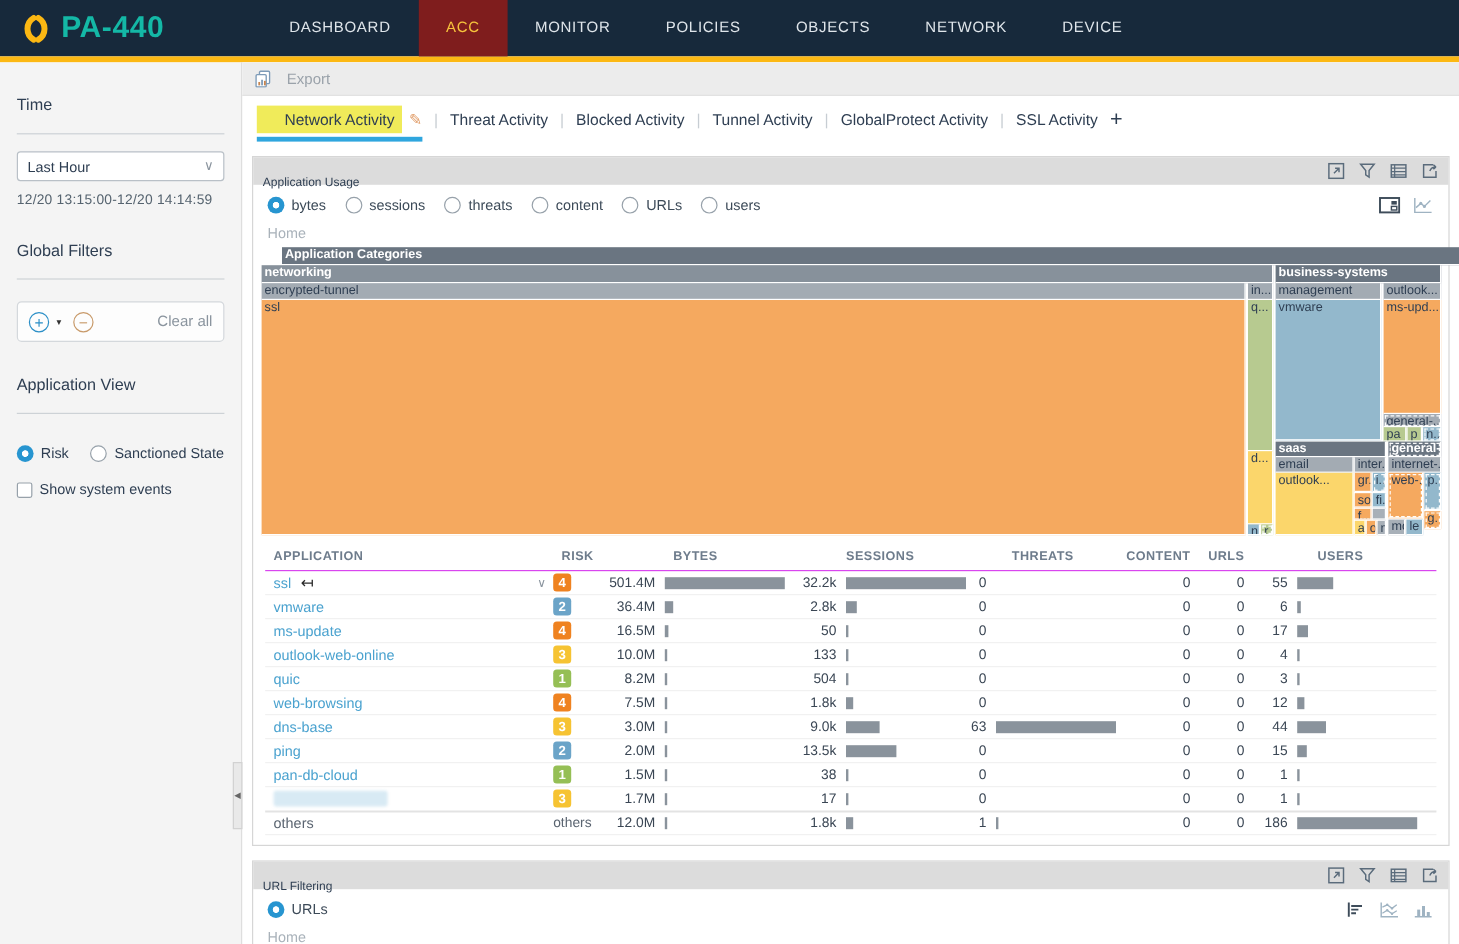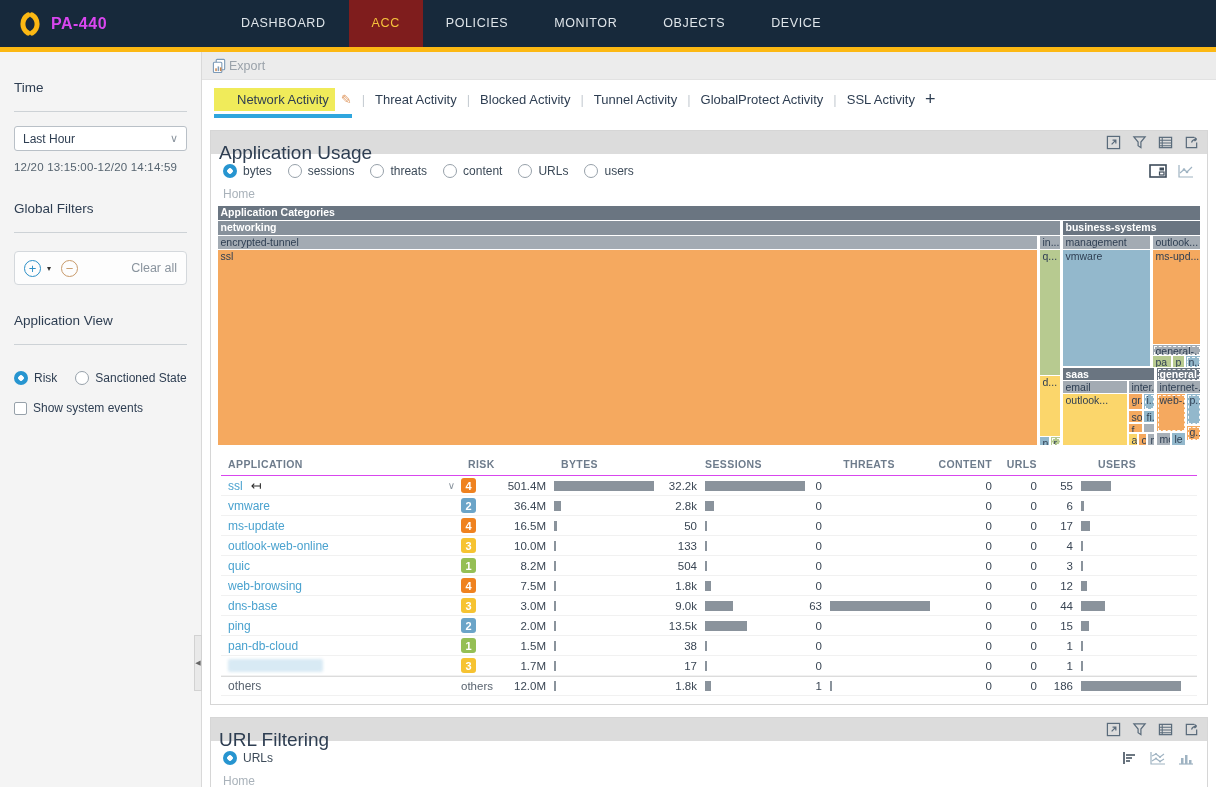--- a/index.html
+++ b/index.html
@@ -2,21 +2,21 @@
 <html><head>
 <meta charset="utf-8">
 <style>
   * { box-sizing: border-box; margin: 0; padding: 0; }
   html,body { width:1216px; height:787px; overflow:hidden; background:#fff;
     font-family:"Liberation Sans", sans-serif; }
 
   
   .topnav { height:47px; background:#17293B; display:flex; align-items:center; }
   .brand { display:flex; align-items:center; gap:9px; padding-left:18px; width:200px; }
-  .brand-name { color:#d946ef; font-size:16px; font-weight:bold; letter-spacing:.5px; }
+  .brand-name { color:#14b8a6; font-size:25px; font-weight:bold; letter-spacing:.5px; }
   .navmenu { display:flex; height:47px; margin-left:18px; }
   .nav-item { padding:0 23px; line-height:47px; font-size:12.5px; letter-spacing:.6px;
     color:#DFE5EA; cursor:pointer; }
   .nav-item.active { background:#7f1d1d; color:#F6C23C; }
   .yellowbar { height:5px; background:#FCB813; }
 
   
   .shell { display:flex; height:735px; position:relative; }
 
   
@@ -48,36 +48,36 @@
   .sb-check-row { margin-top:16px; font-size:12px; }
   .collapse-handle { position:absolute; left:194px; top:583px; width:8px; height:56px;
     background:#E9E9E9; border:1px solid #D2D2D2; display:flex; align-items:center;
     justify-content:center; cursor:pointer; z-index:5; }
   .collapse-handle span { color:#666; font-size:7px; }
 
   
   main { flex:1; background:#fff; min-width:0; }
   .toolbar { height:28px; background:#ECECEC; border-bottom:1px solid #E2E2E2;
     display:flex; align-items:center; padding-left:10px; }
-  .export-btn { display:flex; align-items:center; gap:2px; color:#9AA2AA; font-size:12.5px; cursor:pointer; }
+  .export-btn { display:flex; align-items:center; gap:12px; color:#9AA2AA; font-size:12.5px; cursor:pointer; }
 
   .tabsrow { height:38px; display:flex; align-items:center; padding-left:12px;
     font-size:13px; color:#2E3E52; }
   .tab { cursor:pointer; }
   .tab-active-wrap { display:inline-flex; align-items:center; gap:6px;
     border-bottom:4px solid #2FA6DE; padding-bottom:3px; margin-bottom:-7px; cursor:pointer; }
   .tab-hl { background:#F0EB5A; padding:4px 6px 4px 23px; }
   .pencil { color:#E09A64; font-size:13px; }
   .tab-sep { color:#C7CDD3; margin:0 10px; }
   .tab-add { font-size:18px; color:#2E3E52; margin-left:10px; cursor:pointer; }
 
   .panel { margin:12px 8px 0; border:1px solid #D6D6D6; }
   .panel-header { height:23px; background:#DCDCDC; display:flex; align-items:center;
     justify-content:space-between; padding:0 8px; }
-  .panel-title { font-size:19px; color:#2E3E52;margin-top:20px; }
+  .panel-title { font-size:10px; color:#2E3E52;margin-top:20px; }
   .panel-icons { display:flex; gap:11px; align-items:center; }
   .picon { width:15px; height:15px; cursor:pointer; }
   .controls { display:flex; align-items:center; justify-content:space-between; padding:9px 12px 1px; }
   .metric-radios { display:flex; align-items:center; }
   .metric-radios .opt { margin-right:16px; font-size:12px; color:#3C4A58; }
   .view-icons { display:flex; gap:10px; align-items:center; }
   .breadcrumb { color:#A9B2BA; font-size:12px; padding:7px 12px 3px; }
 
   
   .treemap { position:relative; width:983px; height:240px; margin:2px auto 0; background:#fff; }
@@ -120,23 +120,24 @@
   <div class="brand">
     <svg width="24" height="24" viewBox="0 0 24 24">
       <path d="M10 3 A 10.5 10.5 0 0 0 10 21" fill="none" stroke="#FCB813" stroke-width="5" stroke-linecap="round"></path>
       <path d="M14 3 A 10.5 10.5 0 0 1 14 21" fill="none" stroke="#FCB813" stroke-width="5" stroke-linecap="round"></path>
     </svg>
     <span class="brand-name">PA-440</span>
   </div>
   <div class="navmenu" id="navmenu">
       <div class="nav-item">DASHBOARD</div>
       <div class="nav-item active">ACC</div>
+      <div class="nav-item">MONITOR</div>
       <div class="nav-item">POLICIES</div>
-      <div class="nav-item">MONITOR</div>
       <div class="nav-item">OBJECTS</div>
+      <div class="nav-item">NETWORK</div>
       <div class="nav-item">DEVICE</div>
     </div>
 </div>
 <div class="yellowbar"></div>
 
 <div class="shell">
 
   <aside class="sidebar">
     <div class="sb-h">Time</div>
     <div class="sb-div"></div>
@@ -265,21 +266,21 @@
               <path d="M2 2 V14 H16" fill="none" stroke="#9FB3C2" stroke-width="1.2"></path>
               <path d="M3 10 L7 6.5 L10 9 L15 4" fill="none" stroke="#9FB3C2" stroke-width="1.2"></path>
               <circle cx="7" cy="6.5" r="1.3" fill="#9FB3C2"></circle>
               <circle cx="10" cy="9" r="1.3" fill="#9FB3C2"></circle>
             </svg>
         </div>
       </div>
       <div class="breadcrumb">Home</div>
 
       <div class="treemap" id="treemap">
-          <div class="tm-node tm-hdr-dark" style="left: 0px; top: 0px; width: 983px; height: 15px; background: rgb(106, 117, 129);">Application Categories</div>
+          <div class="tm-node tm-hdr-dark" style="left: 17px; top: 0px; width: 983px; height: 15px; background: rgb(106, 117, 129);">Application Categories</div>
           <div class="tm-node tm-hdr-med" style="left: 0px; top: 15px; width: 843px; height: 15px; background: rgb(135, 145, 155);">networking</div>
           <div class="tm-node tm-hdr-dark" style="left: 845px; top: 15px; width: 138px; height: 15px; background: rgb(106, 117, 129);">business-systems</div>
           <div class="tm-node tm-hdr-light" style="left: 0px; top: 30px; width: 820px; height: 14px; background: rgb(163, 171, 179);">encrypted-tunnel</div>
           <div class="tm-node tm-hdr-light" style="left: 822px; top: 30px; width: 21px; height: 14px; background: rgb(163, 171, 179);">in...</div>
           <div class="tm-node tm-hdr-light" style="left: 845px; top: 30px; width: 88px; height: 14px; background: rgb(163, 171, 179);">management</div>
           <div class="tm-node tm-hdr-light" style="left: 935px; top: 30px; width: 48px; height: 14px; background: rgb(163, 171, 179);">outlook...</div>
           <div class="tm-node tm-block" style="left: 0px; top: 44px; width: 820px; height: 196px; background: rgb(245, 169, 95);">ssl</div>
           <div class="tm-node tm-block" style="left: 822px; top: 44px; width: 21px; height: 126px; background: rgb(183, 202, 144);">q...</div>
           <div class="tm-node tm-block" style="left: 822px; top: 170px; width: 21px; height: 61px; background: rgb(251, 214, 107);">d...</div>
           <div class="tm-node tm-block" style="left: 822px; top: 231px; width: 10px; height: 9px; background: rgb(147, 184, 204);">n</div>

